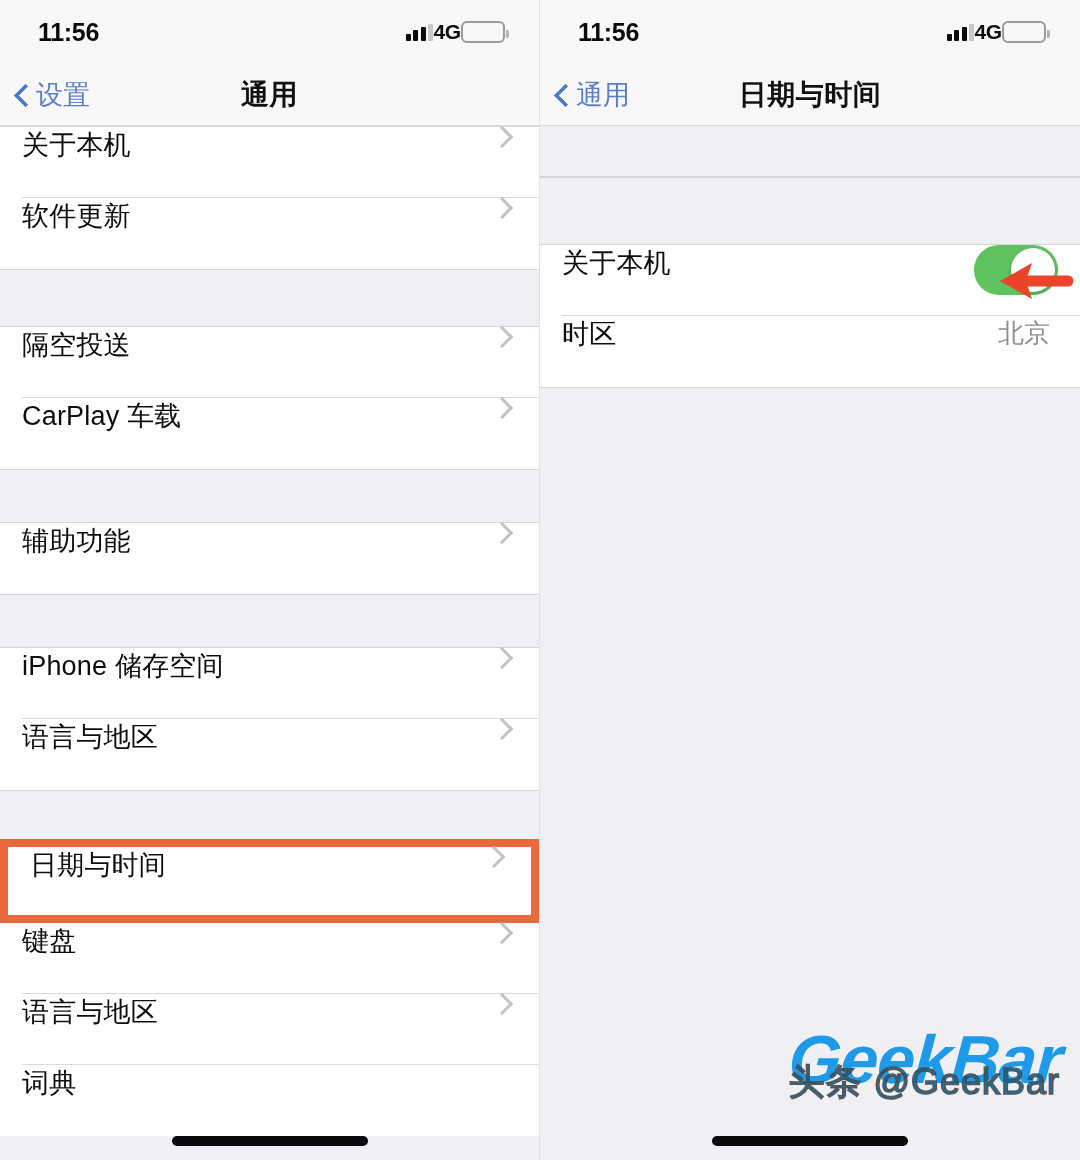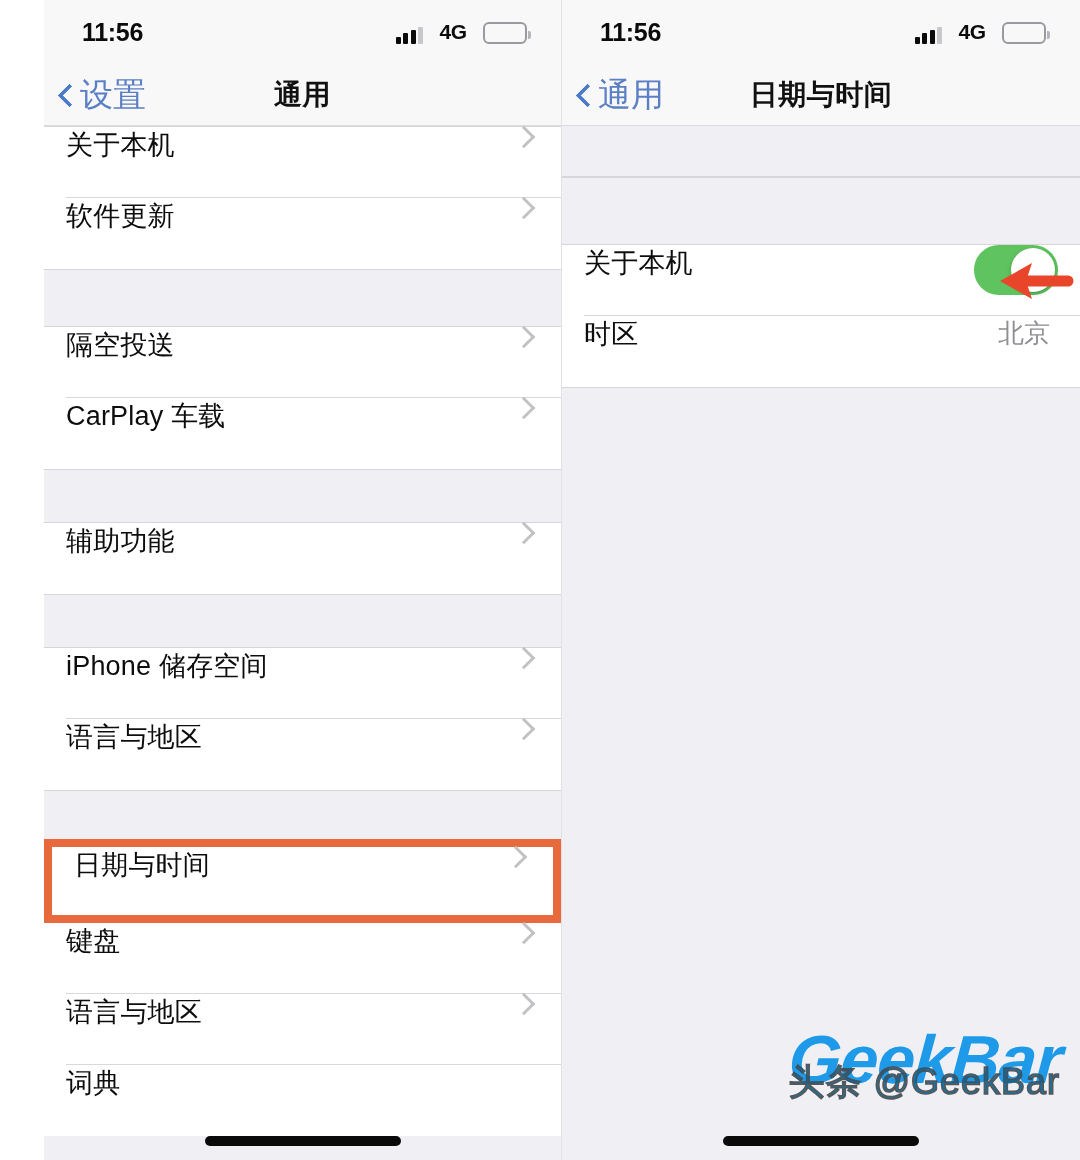--- a/index.html
+++ b/index.html
@@ -9,21 +9,20 @@
     background: #ffffff;
     font-family: "Liberation Sans", "DejaVu Sans", sans-serif;
     -webkit-font-smoothing: antialiased;
   }
   .screens {
     position: relative;
     width: 1080px;
     height: 1160px;
     display: flex;
     overflow: hidden;
-    padding-left: 44px;
   }
   .phone {
     position: relative;
     width: 540px;
     height: 1160px;
     background: #efeff4;
     overflow: hidden;
   }
   .phone.left  { border-right: 1px solid #e2e2e4; }
 
@@ -37,22 +36,22 @@
     padding: 0 34px 0 38px;
   }
   .clock {
     font-size: 25px;
     font-weight: bold;
     color: #0b0b0b;
     letter-spacing: -0.3px;
   }
   .status-right {
     display: flex;
-    align-items: flex-end;
-    gap: 16px;
+    align-items: center;
+    gap: 0;
   }
   .bars {
     display: flex;
     align-items: flex-end;
     gap: 2.5px;
     height: 17px;
   }
   .bars i {
     display: block;
     width: 5px;
@@ -106,21 +105,21 @@
     left: 0; right: 0; bottom: 0;
     height: 1px;
     background: #dcdcdf;
   }
   .back {
     display: flex;
     align-items: center;
     gap: 7px;
     padding-left: 14px;
     color: #5a7fc4;
-    font-size: 33px;
+    font-size: 27px;
     cursor: pointer;
   }
   .chev-back {
     display: inline-block;
     width: 15px; height: 25px;
     position: relative;
   }
   .chev-back::before {
     content: "";
     position: absolute;

